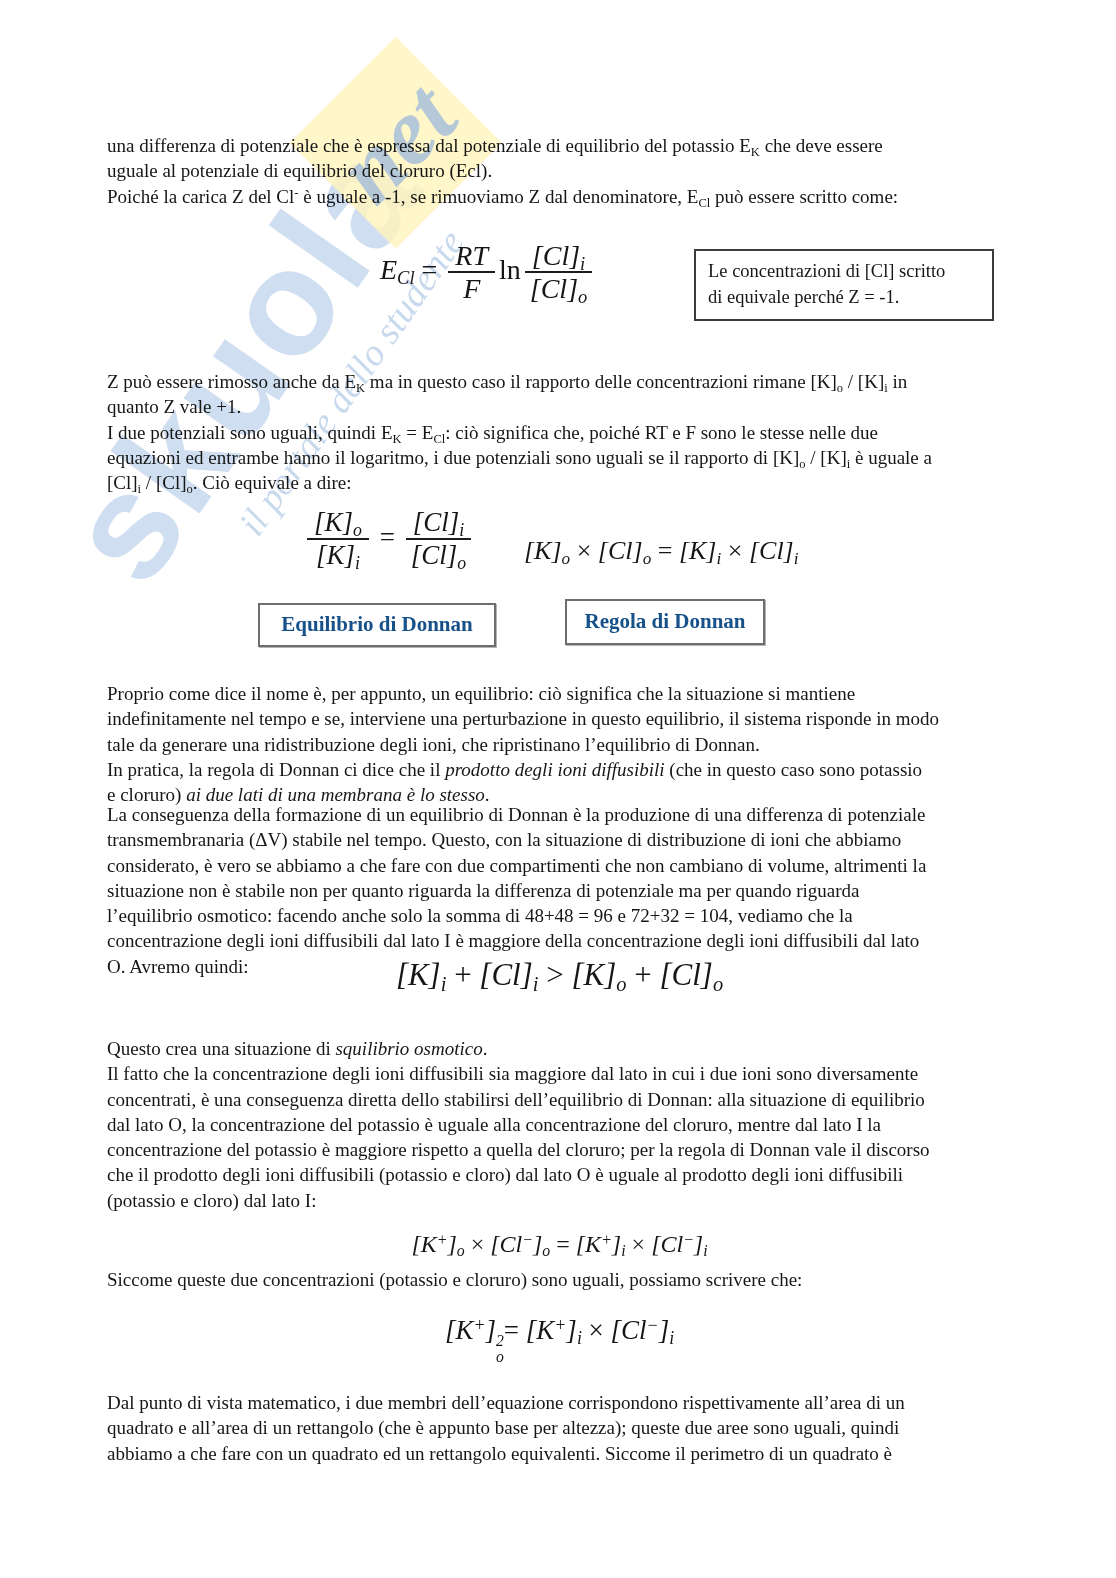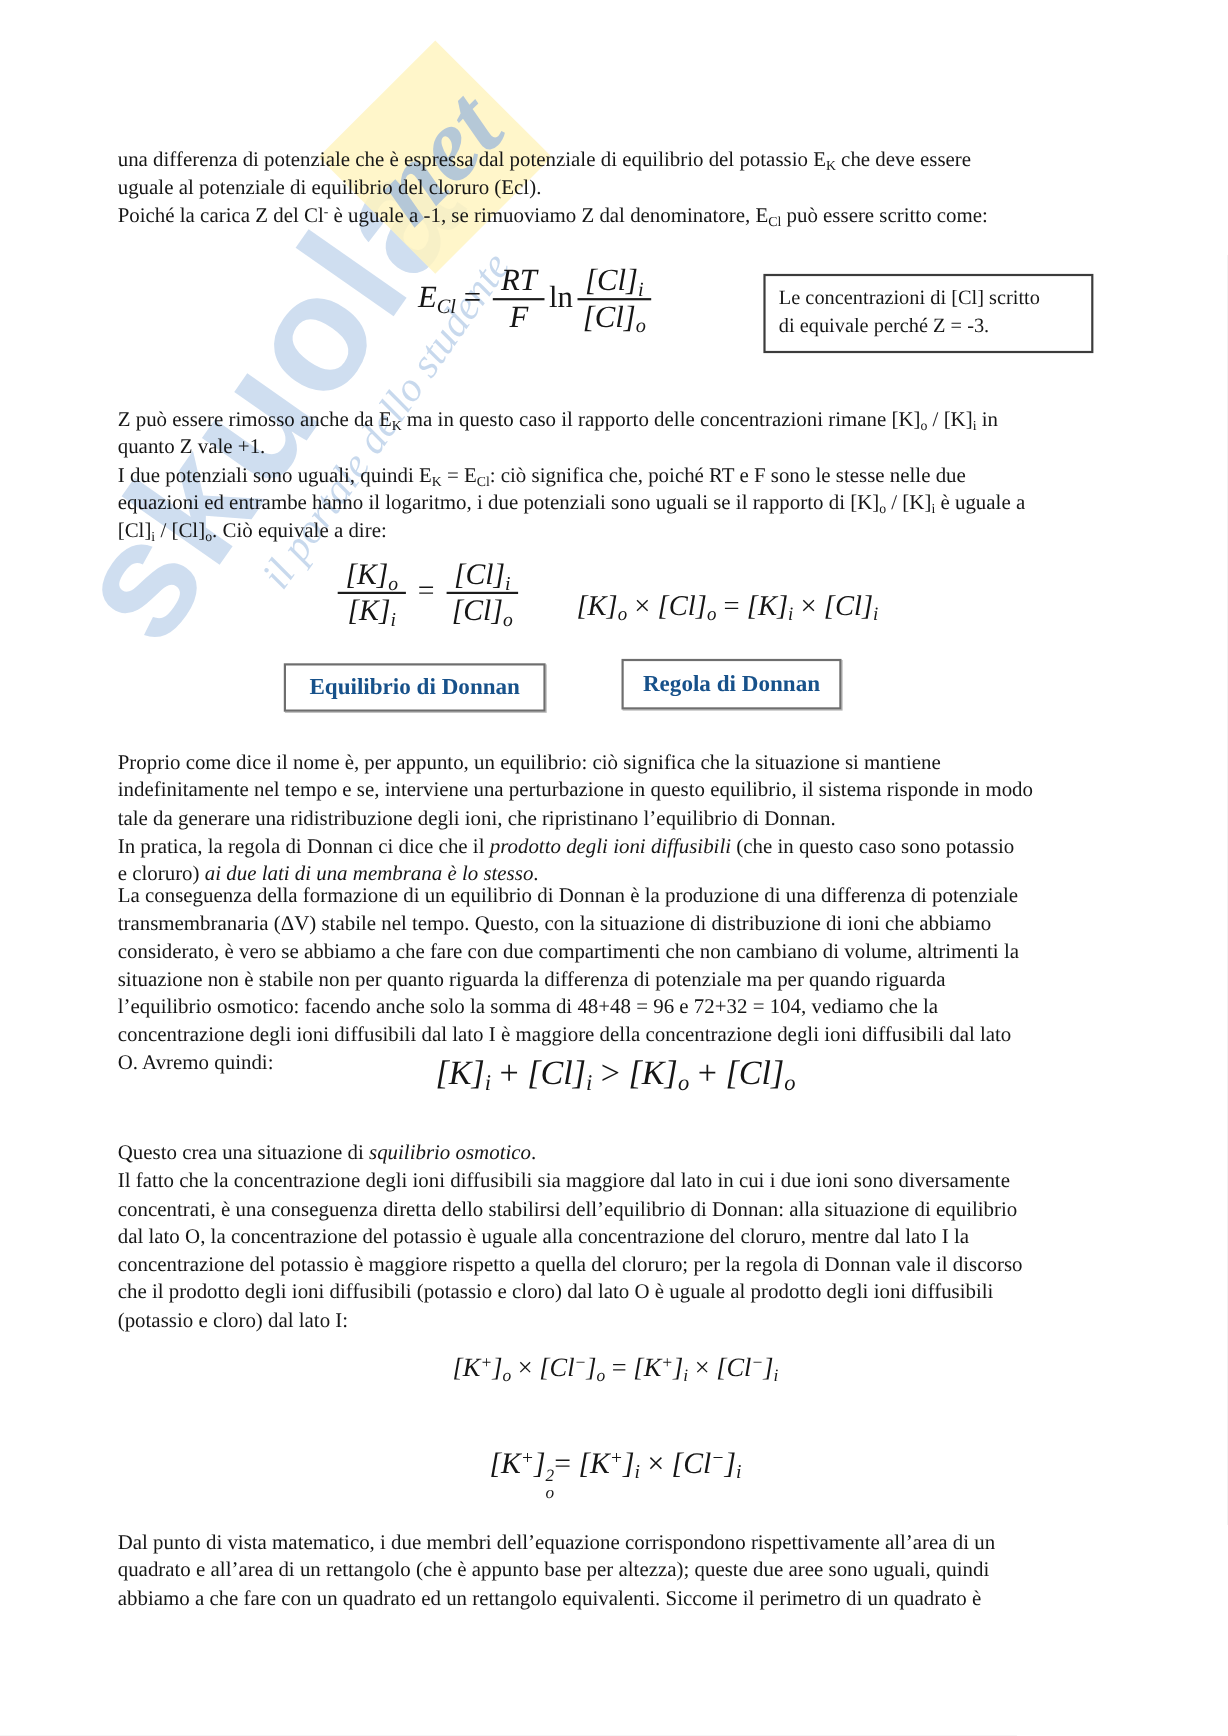--- a/index.html
+++ b/index.html
@@ -78,39 +78,40 @@
       <span class="wm-tile">
         <span class="wm-net">net</span>
       </span>
     </div>
     <div class="wm-tagline">il portale dello studente</div>
   </div>
 
   <div class="blk para" style="left:107px;top:133px;"><span>una differenza di potenziale che è espressa dal potenziale di equilibrio del potassio </span><span class="b">E<sub>K</sub></span><span> che deve essere</span><br><span>uguale al potenziale di equilibrio del cloruro </span><span class="b">(Ecl)</span><span>.</span><br><span>Poiché la carica </span><span class="b">Z</span><span> del Cl<sup>-</sup></span><span> è uguale a </span><span class="b">-1</span><span>, se rimuoviamo Z dal denominatore, </span><span class="b">E<sub>Cl</sub></span><span> può essere scritto come:</span></div>
 
   <div class="blk math" style="left:380px;top:243px;font-size:28px;"><span>E<sub>Cl</sub></span><span class="up"> = </span><span class="frac"><span class="num"><span>RT</span></span><span class="den"><span>F</span></span></span><span class="up">ln</span><span class="frac"><span class="num"><span>[Cl]<sub>i</sub></span></span><span class="den"><span>[Cl]<sub>o</sub></span></span></span></div>
-  <div class="blk note-box" style="left:694px;top:249px;"><span>Le concentrazioni di [Cl] scritto</span><br><span>di equivale perché </span><span class="b">Z = -3</span><span>.</span></div>
+  <div class="blk note-box" style="left:694px;top:249px;"><span>Le concentrazioni di [Cl] scritto</span><br><span>di equivale perché </span><span class="b">Z = -1</span><span>.</span></div>
 
   <div class="blk para" style="left:107px;top:369px;"><span class="b">Z</span><span> può essere rimosso anche da </span><span class="b">E<sub>K</sub></span><span> ma in questo caso il rapporto delle concentrazioni rimane </span><span class="b">[K]<sub>o</sub></span><span class="b"> / </span><span class="b">[K]<sub>i</sub></span><span> in</span><br><span>quanto </span><span class="b">Z</span><span> vale </span><span class="b">+1</span><span>.</span><br><span>I due potenziali sono uguali, quindi </span><span class="b">E<sub>K</sub></span><span class="b"> = </span><span class="b">E<sub>Cl</sub></span><span>: ciò significa che, poiché </span><span class="b">RT</span><span> e </span><span class="b">F</span><span> sono le stesse nelle due</span><br><span>equazioni ed entrambe hanno il logaritmo, i due potenziali sono uguali se il rapporto di </span><span class="b">[K]<sub>o</sub></span><span class="b"> / </span><span class="b">[K]<sub>i</sub></span><span> è uguale a</span><br><span class="b">[Cl]<sub>i</sub></span><span class="b"> / </span><span class="b">[Cl]<sub>o</sub></span><span>. Ciò equivale a dire:</span></div>
 
   <div class="blk math" style="left:303px;top:510px;font-size:27px;"><span class="frac"><span class="num"><span>[K]<sub>o</sub></span></span><span class="den"><span>[K]<sub>i</sub></span></span></span><span class="up"> = </span><span class="frac"><span class="num"><span>[Cl]<sub>i</sub></span></span><span class="den"><span>[Cl]<sub>o</sub></span></span></span></div>
   <div class="blk math" style="left:524px;top:538px;font-size:26px;"><span>[K]<sub>o</sub></span><span class="up"> × </span><span>[Cl]<sub>o</sub></span><span class="up"> = </span><span>[K]<sub>i</sub></span><span class="up"> × </span><span>[Cl]<sub>i</sub></span></div>
 
   <div class="blk label-box" style="left:258px;top:603px;width:234px;height:40px;">Equilibrio di Donnan</div>
   <div class="blk label-box" style="left:565px;top:599px;width:196px;height:42px;">Regola di Donnan</div>
 
   <div class="blk para" style="left:107px;top:681px;"><span>Proprio come dice il nome è, per appunto, un equilibrio: ciò significa che la situazione si mantiene</span><br><span>indefinitamente nel tempo e se, interviene una perturbazione in questo equilibrio, il sistema risponde in modo</span><br><span>tale da generare una ridistribuzione degli ioni, che ripristinano l’</span><span class="b">equilibrio di Donnan</span><span>.</span><br><span>In pratica, la </span><span class="b">regola di Donnan</span><span> ci dice che il </span><span class="it">prodotto degli ioni diffusibili</span><span> (che in questo caso sono potassio</span><br><span>e cloruro) </span><span class="it">ai due lati di una membrana è lo stesso</span><span>.</span></div>
   <div class="blk para" style="left:107px;top:802px;"><span>La conseguenza della formazione di un </span><span class="b">equilibrio di Donnan</span><span> è la produzione di una differenza di potenziale</span><br><span>transmembranaria (</span><span class="b">ΔV</span><span>) stabile nel tempo. Questo, con la situazione di distribuzione di ioni che abbiamo</span><br><span>considerato, è vero se abbiamo a che fare con due compartimenti che non cambiano di volume, altrimenti la</span><br><span>situazione non è stabile non per quanto riguarda la differenza di potenziale ma per quando riguarda</span><br><span>l’equilibrio osmotico: facendo anche solo la somma di 48+48 = 96 e 72+32 = 104, vediamo che la</span><br><span>concentrazione degli ioni diffusibili dal </span><span class="b">lato I</span><span> è maggiore della concentrazione degli ioni diffusibili dal lato</span><br><span class="b">O</span><span>. Avremo quindi:</span></div>
 
   <div class="blk math f-center" style="left:107px;top:962px;font-size:31px;"><span>[K]<sub>i</sub></span><span class="up"> + </span><span>[Cl]<sub>i</sub></span><span class="up"> &gt; </span><span>[K]<sub>o</sub></span><span class="up"> + </span><span>[Cl]<sub>o</sub></span></div>
 
   <div class="blk para" style="left:107px;top:1036px;"><span>Questo crea una situazione di </span><span class="it">squilibrio osmotico</span><span>.</span><br><span>Il fatto che la concentrazione degli ioni diffusibili sia maggiore dal lato in cui i due ioni sono diversamente</span><br><span>concentrati, è una conseguenza diretta dello stabilirsi dell’</span><span class="b">equilibrio di Donnan</span><span>: alla situazione di equilibrio</span><br><span>dal </span><span class="b">lato O</span><span>, la concentrazione del potassio è uguale alla concentrazione del cloruro, mentre dal </span><span class="b">lato I</span><span> la</span><br><span>concentrazione del potassio è maggiore rispetto a quella del cloruro; per la </span><span class="b">regola di Donnan</span><span> vale il discorso</span><br><span>che il prodotto degli ioni diffusibili (potassio e cloro) dal </span><span class="b">lato O</span><span> è uguale al prodotto degli ioni diffusibili</span><br><span>(potassio e cloro) dal lato </span><span class="b">I</span><span>:</span></div>
 
   <div class="blk math f-center" style="left:107px;top:1208px;font-size:24px;margin-top:24px;"><span>[K<sup>+</sup></span><span>]<sub>o</sub></span><span class="up"> × </span><span>[Cl<sup>−</sup></span><span>]<sub>o</sub></span><span class="up"> = </span><span>[K<sup>+</sup></span><span>]<sub>i</sub></span><span class="up"> × </span><span>[Cl<sup>−</sup></span><span>]<sub>i</sub></span></div>
 
+  <div class="blk para" style="left:107px;top:1267px;"><span>Siccome queste due concentrazioni (potassio e cloruro) sono uguali, possiamo scrivere che:</span></div>
 
   <div class="blk math f-center" style="left:107px;top:1318px;font-size:27px;"><span>[K<sup>+</sup></span><span>]<span class="stack">
           <span>2</span>
           <span>o</span>
         </span></span><span class="up">= </span><span>[K<sup>+</sup></span><span>]<sub>i</sub></span><span class="up"> × </span><span>[Cl<sup>−</sup></span><span>]<sub>i</sub></span></div>
 
   <div class="blk para" style="left:107px;top:1390px;"><span>Dal punto di vista matematico, i due membri dell’equazione corrispondono rispettivamente all’area di un</span><br><span>quadrato e all’area di un rettangolo (che è appunto base per altezza); queste due aree sono uguali, quindi</span><br><span>abbiamo a che fare con un quadrato ed un rettangolo equivalenti. Siccome il perimetro di un quadrato è</span></div>
 
 </div>
 

